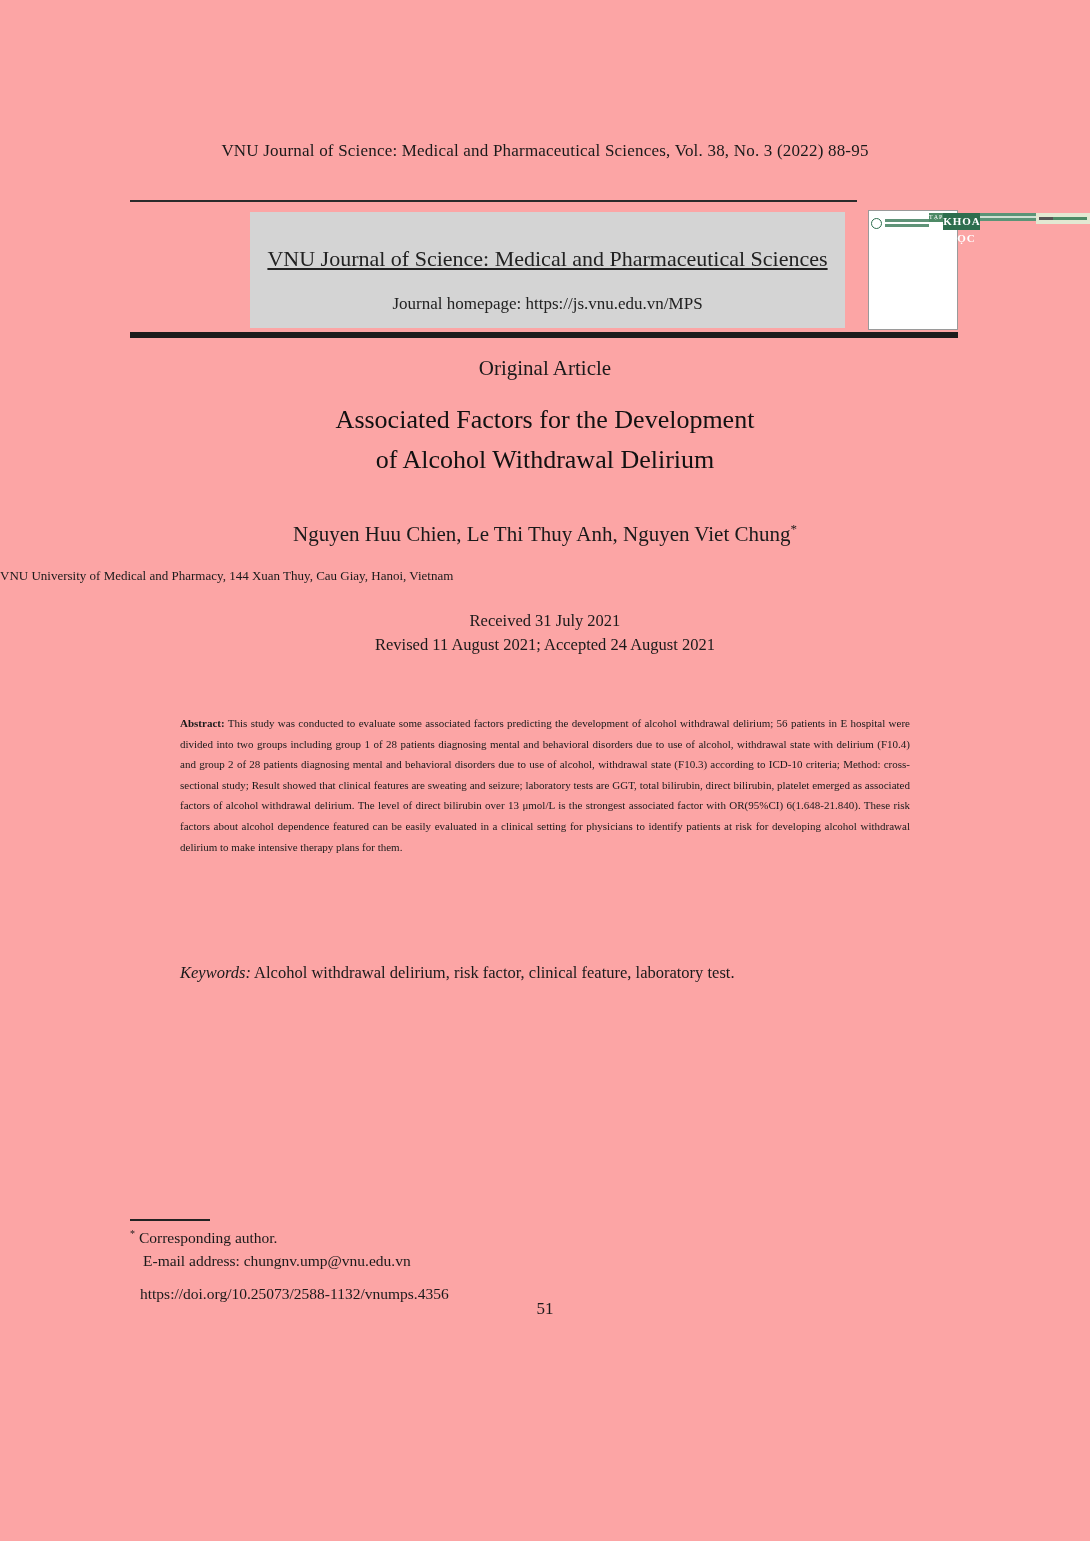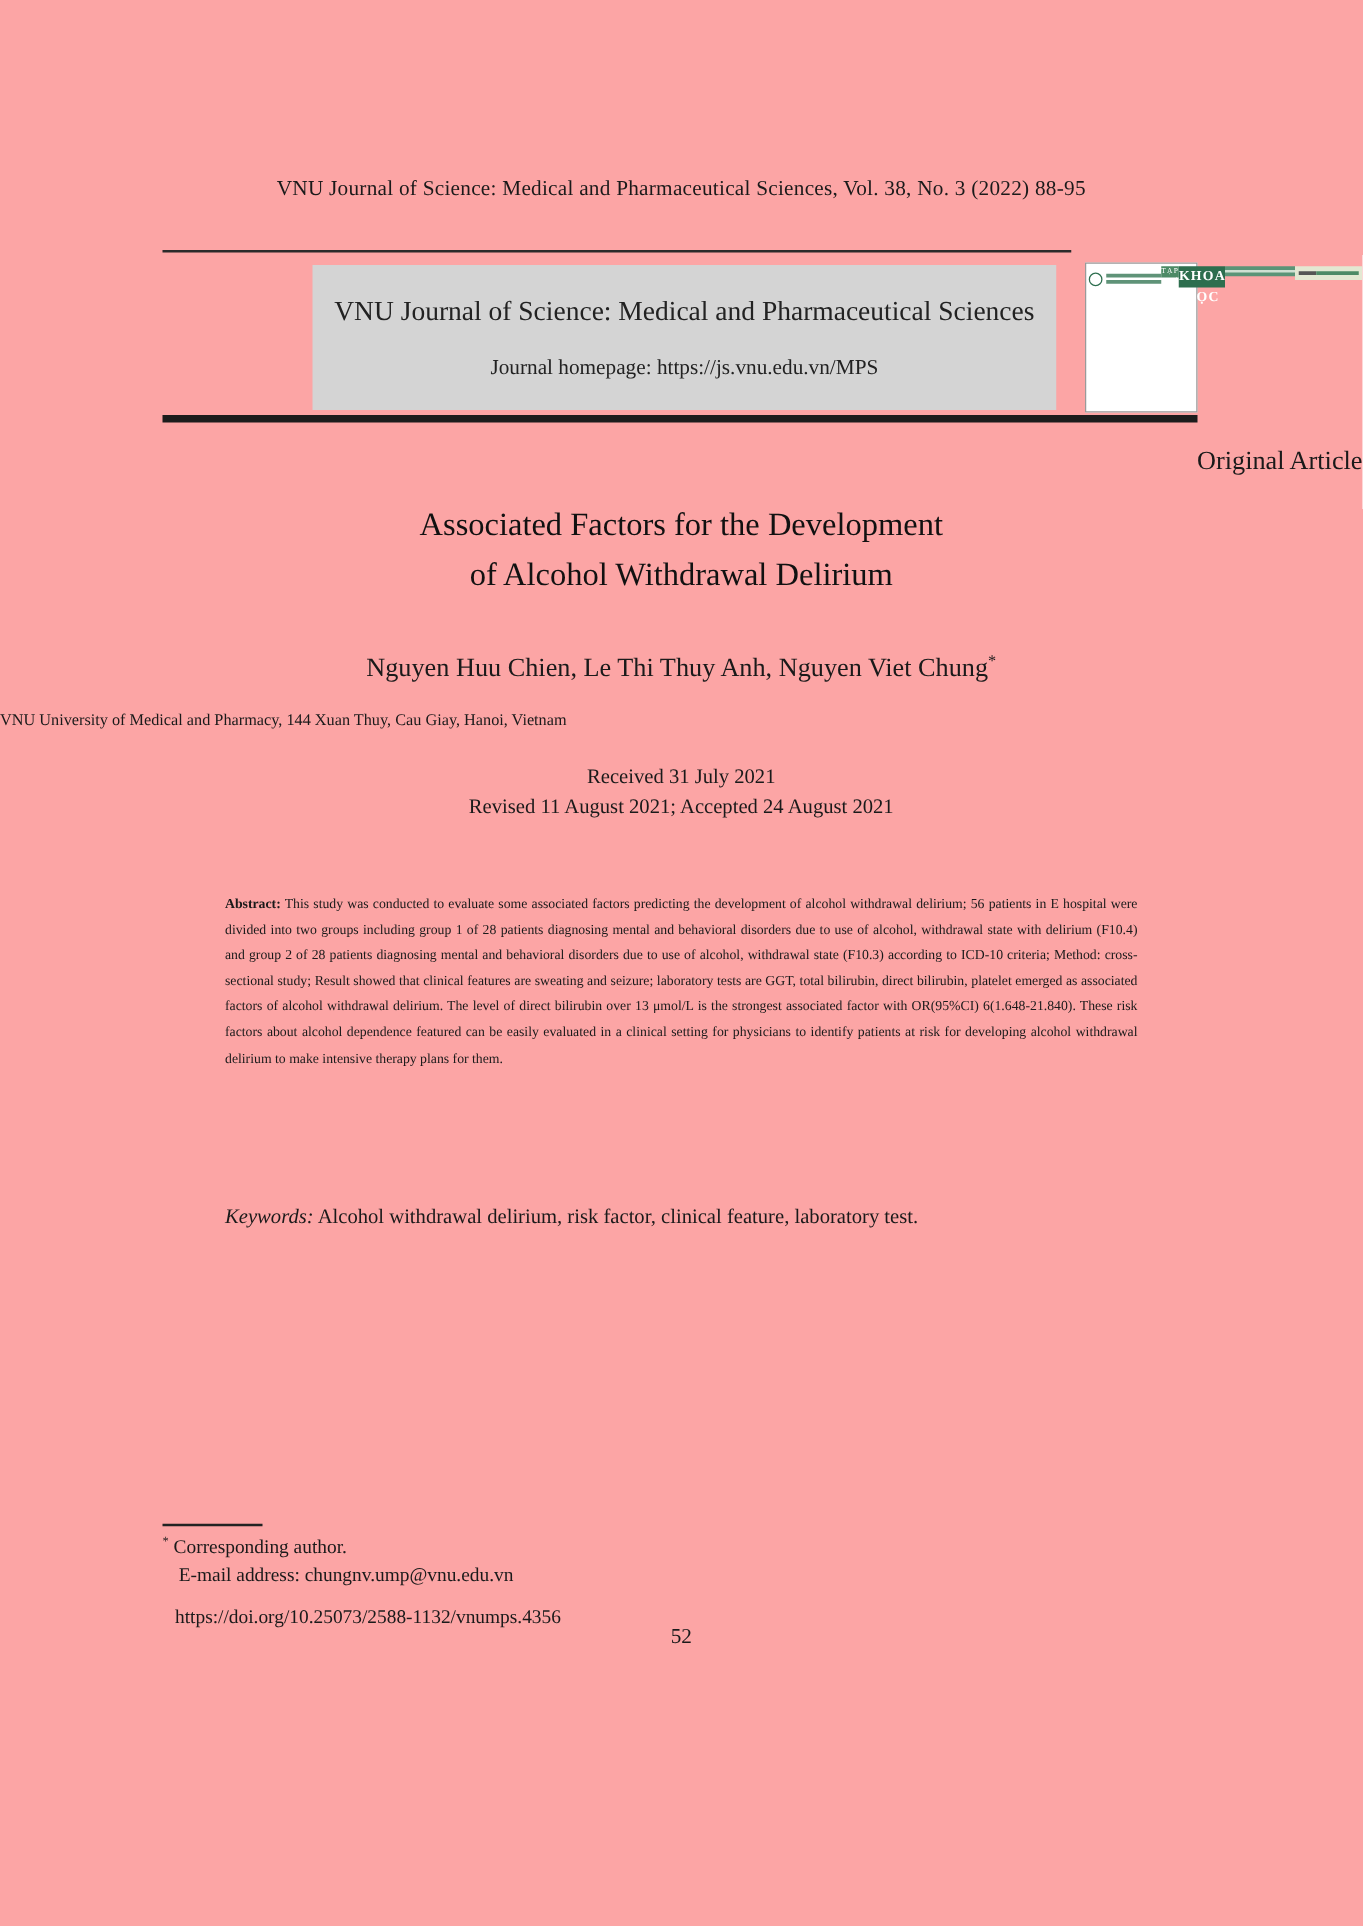--- a/index.html
+++ b/index.html
@@ -45,23 +45,24 @@
   .journal-box {
     position: absolute;
     left: 250px;
     top: 212px;
     width: 595px;
     height: 116px;
     background: #d4d4d4;
     text-align: center;
   }
   .journal-title {
-    margin-top: 24px;
+    margin-top: 34px;
     font-size: 22px;
     color: #222;
+    text-decoration: underline;
   }
   .journal-homepage {
     margin-top: 22px;
     font-size: 17px;
     color: #222;
   }
   .cover {
     position: absolute;
     left: 868px;
     top: 210px;
@@ -142,21 +143,21 @@
     width: 828px;
     height: 6px;
     background: #1c1c1c;
   }
   
   .article-type {
     position: absolute;
     top: 356px;
     left: 0;
     width: 100%;
-    text-align: right;
+    text-align: center;
     font-size: 21px;
   }
   .article-title {
     position: absolute;
     top: 400px;
     left: 0;
     width: 100%;
     text-align: center;
     font-size: 26px;
     line-height: 40px;
@@ -315,15 +316,15 @@
     <span>Corresponding author.</span>
   </div>
 
   <div class="email-line">
     <span class="label">E-mail address:</span>
     <span>chungnv.ump@vnu.edu.vn</span>
   </div>
 
   <div class="doi-line">https://doi.org/10.25073/2588-1132/vnumps.4356</div>
 
-  <div class="page-number">52</div>
+  <div class="page-number">51</div>
 
 </div>
 
 </body></html>

